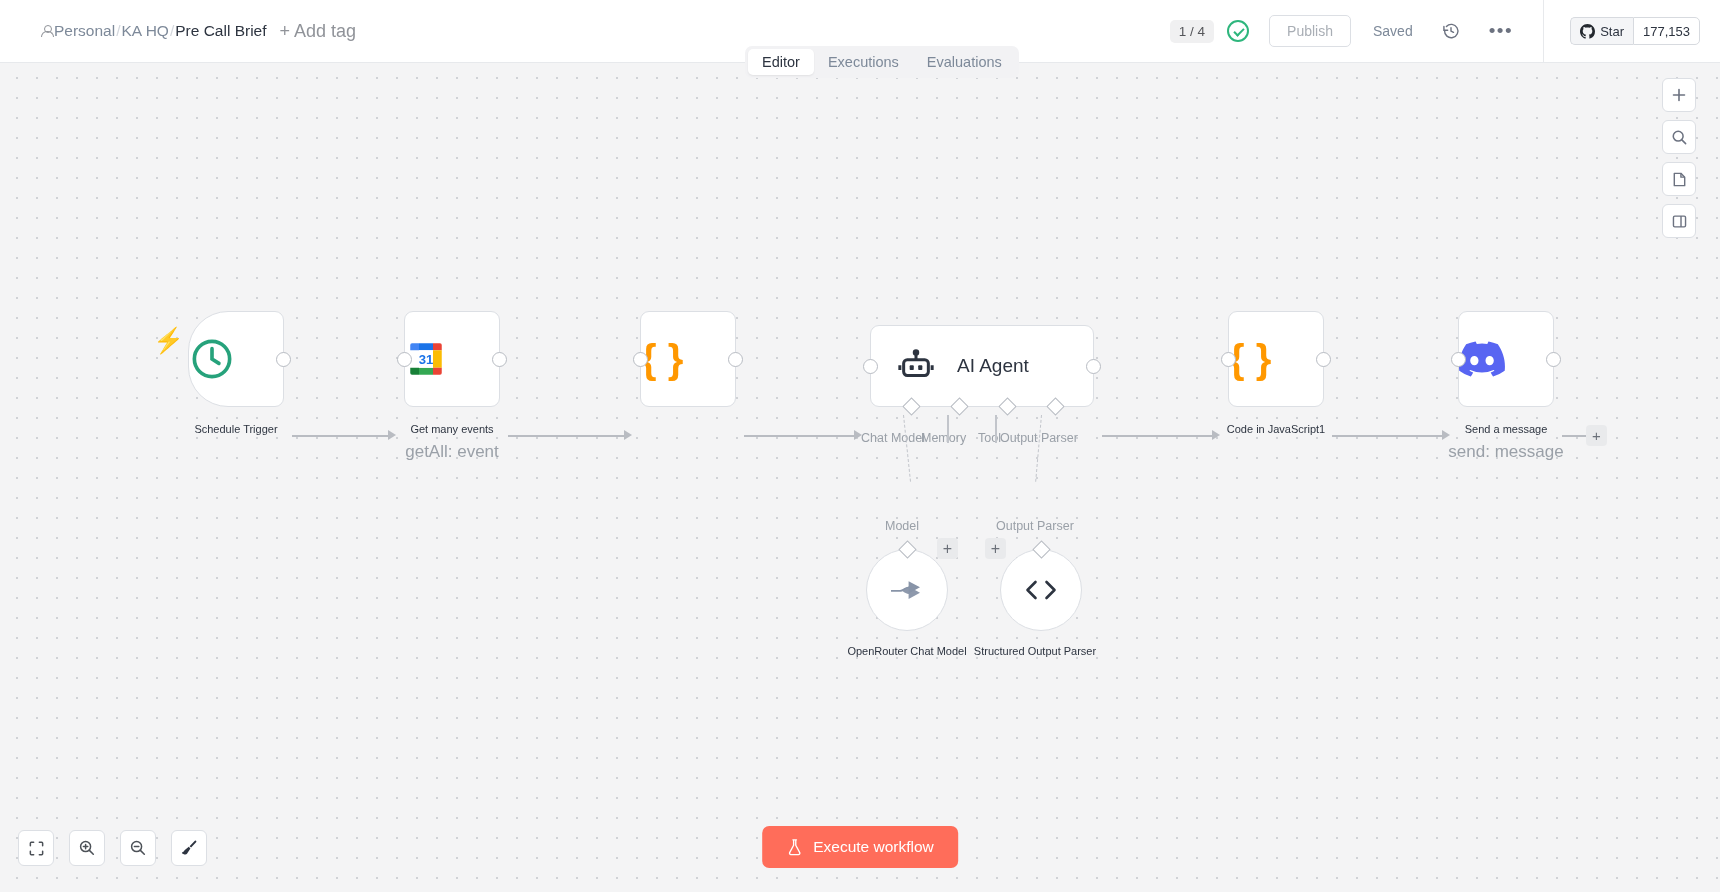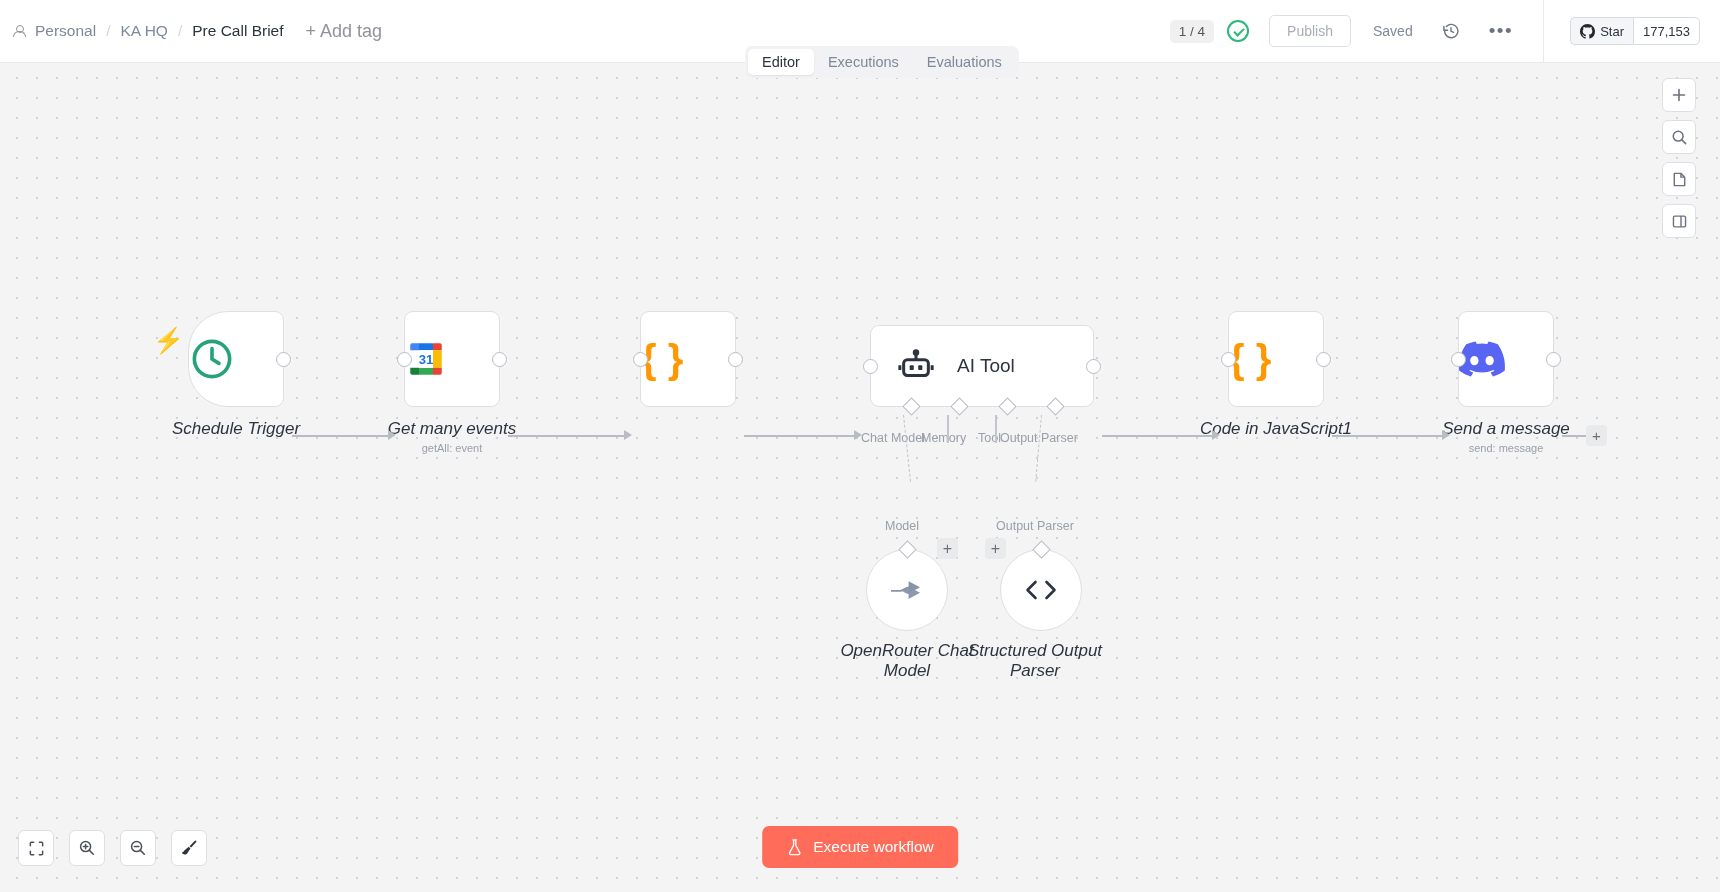--- a/index.html
+++ b/index.html
@@ -12,21 +12,21 @@
 
   
   .header {
     position: absolute; top: 0; left: 0;
     width: 1720px; height: 63px;
     background: #fff;
     border-bottom: 1px solid #e7e9ec;
     display: flex; align-items: center;
     z-index: 40;
   }
-  .breadcrumb { display: flex; align-items: center; padding-left: 12px; gap: 9px; }
+  .breadcrumb { display: flex; align-items: center; padding-left: 40px; }
   .bc-user-icon { width: 13px; height: 13px; position: relative; display: inline-block; margin-right: 1px; }
   .bc-user-icon::before {
     content: ""; position: absolute; top: 0; left: 3.5px;
     width: 6px; height: 6px; border: 1.3px solid #909399; border-radius: 50%;
   }
   .bc-user-icon::after {
     content: ""; position: absolute; bottom: 0.5px; left: 1px;
     width: 11px; height: 5px; border: 1.3px solid #909399;
     border-bottom: none; border-radius: 6px 6px 0 0;
   }
@@ -116,27 +116,27 @@
   
   .node { position: absolute; }
   .node-box {
     background: #fff; border: 1px solid #dcdfe4; border-radius: 9px;
     display: flex; align-items: center; 
     position: relative;
   }
   .node-box.trigger { border-radius: 40px 9px 9px 40px; }
   .node-label {
     position: absolute; left: 50%; transform: translateX(-50%);
-    text-align: center; font-size: 17px; color: #2d3440;
-    white-space: nowrap; line-height: 20px; font-style: italic;
+    text-align: center; font-size: 11px; color: #2d3440;
+    white-space: nowrap; line-height: 20px;
   }
   .node-label.wrap { white-space: normal; width: 170px; }
   .node-sub {
     position: absolute; left: 50%; transform: translateX(-50%);
-    text-align: right; font-size: 11px; color: #9aa0a8; white-space: nowrap;
+    text-align: right; font-size: 17px; color: #9aa0a8; white-space: nowrap;
   }
 
   
   .port {
     position: absolute; width: 15px; height: 15px; background: #fff;
     border: 1.6px solid #b8bcc3; border-radius: 50%; top: 50%;
     margin-top: -7.5px; z-index: 5;
   }
   .port.left { left: -8px; }
   .port.right { right: -8px; }
@@ -311,21 +311,21 @@
     <div class="node-box" style="width:224px;height:82px; justify-content:flex-start; padding-left:26px; gap:22px;" data-name="node-body">
       <span class="port left" data-name="input-port"></span>
       <svg width="38" height="38" viewBox="0 0 24 24" fill="none" stroke="#2d3440" stroke-width="1.9" stroke-linejoin="round" data-name="robot-icon">
         <rect x="4.2" y="8" width="15.6" height="10" rx="2.3"></rect>
         <path d="M12 4.4V8"></path>
           <circle cx="12" cy="3.4" r="1.1" fill="#2d3440"></circle>
         <path d="M1.8 11.6v3M22.2 11.6v3"></path>
         <rect x="8" y="11.6" width="2.6" height="3" rx="0.5" fill="#2d3440" stroke="none"></rect>
         <rect x="13.4" y="11.6" width="2.6" height="3" rx="0.5" fill="#2d3440" stroke="none"></rect>
       </svg>
-      <span style="font-size:19px;color:#2d3440;" data-name="node-title">AI Tool</span>
+      <span style="font-size:19px;color:#2d3440;" data-name="node-title">AI Agent</span>
       <span class="port right" data-name="output-port"></span>
 
       <span class="diamond" data-name="chat-model-connector" style="left:34px; bottom:-7px;"></span>
       <span class="diamond" data-name="memory-connector" style="left:82px; bottom:-7px;"></span>
       <span class="diamond" data-name="tool-connector" style="left:130px; bottom:-7px;"></span>
       <span class="diamond" data-name="output-parser-connector" style="left:178px; bottom:-7px;"></span>
     </div>
   </div>
 
   <span class="subconn-label" data-name="connector-label-chat-model" style="left:861px; top:368px;">Chat Model</span>

